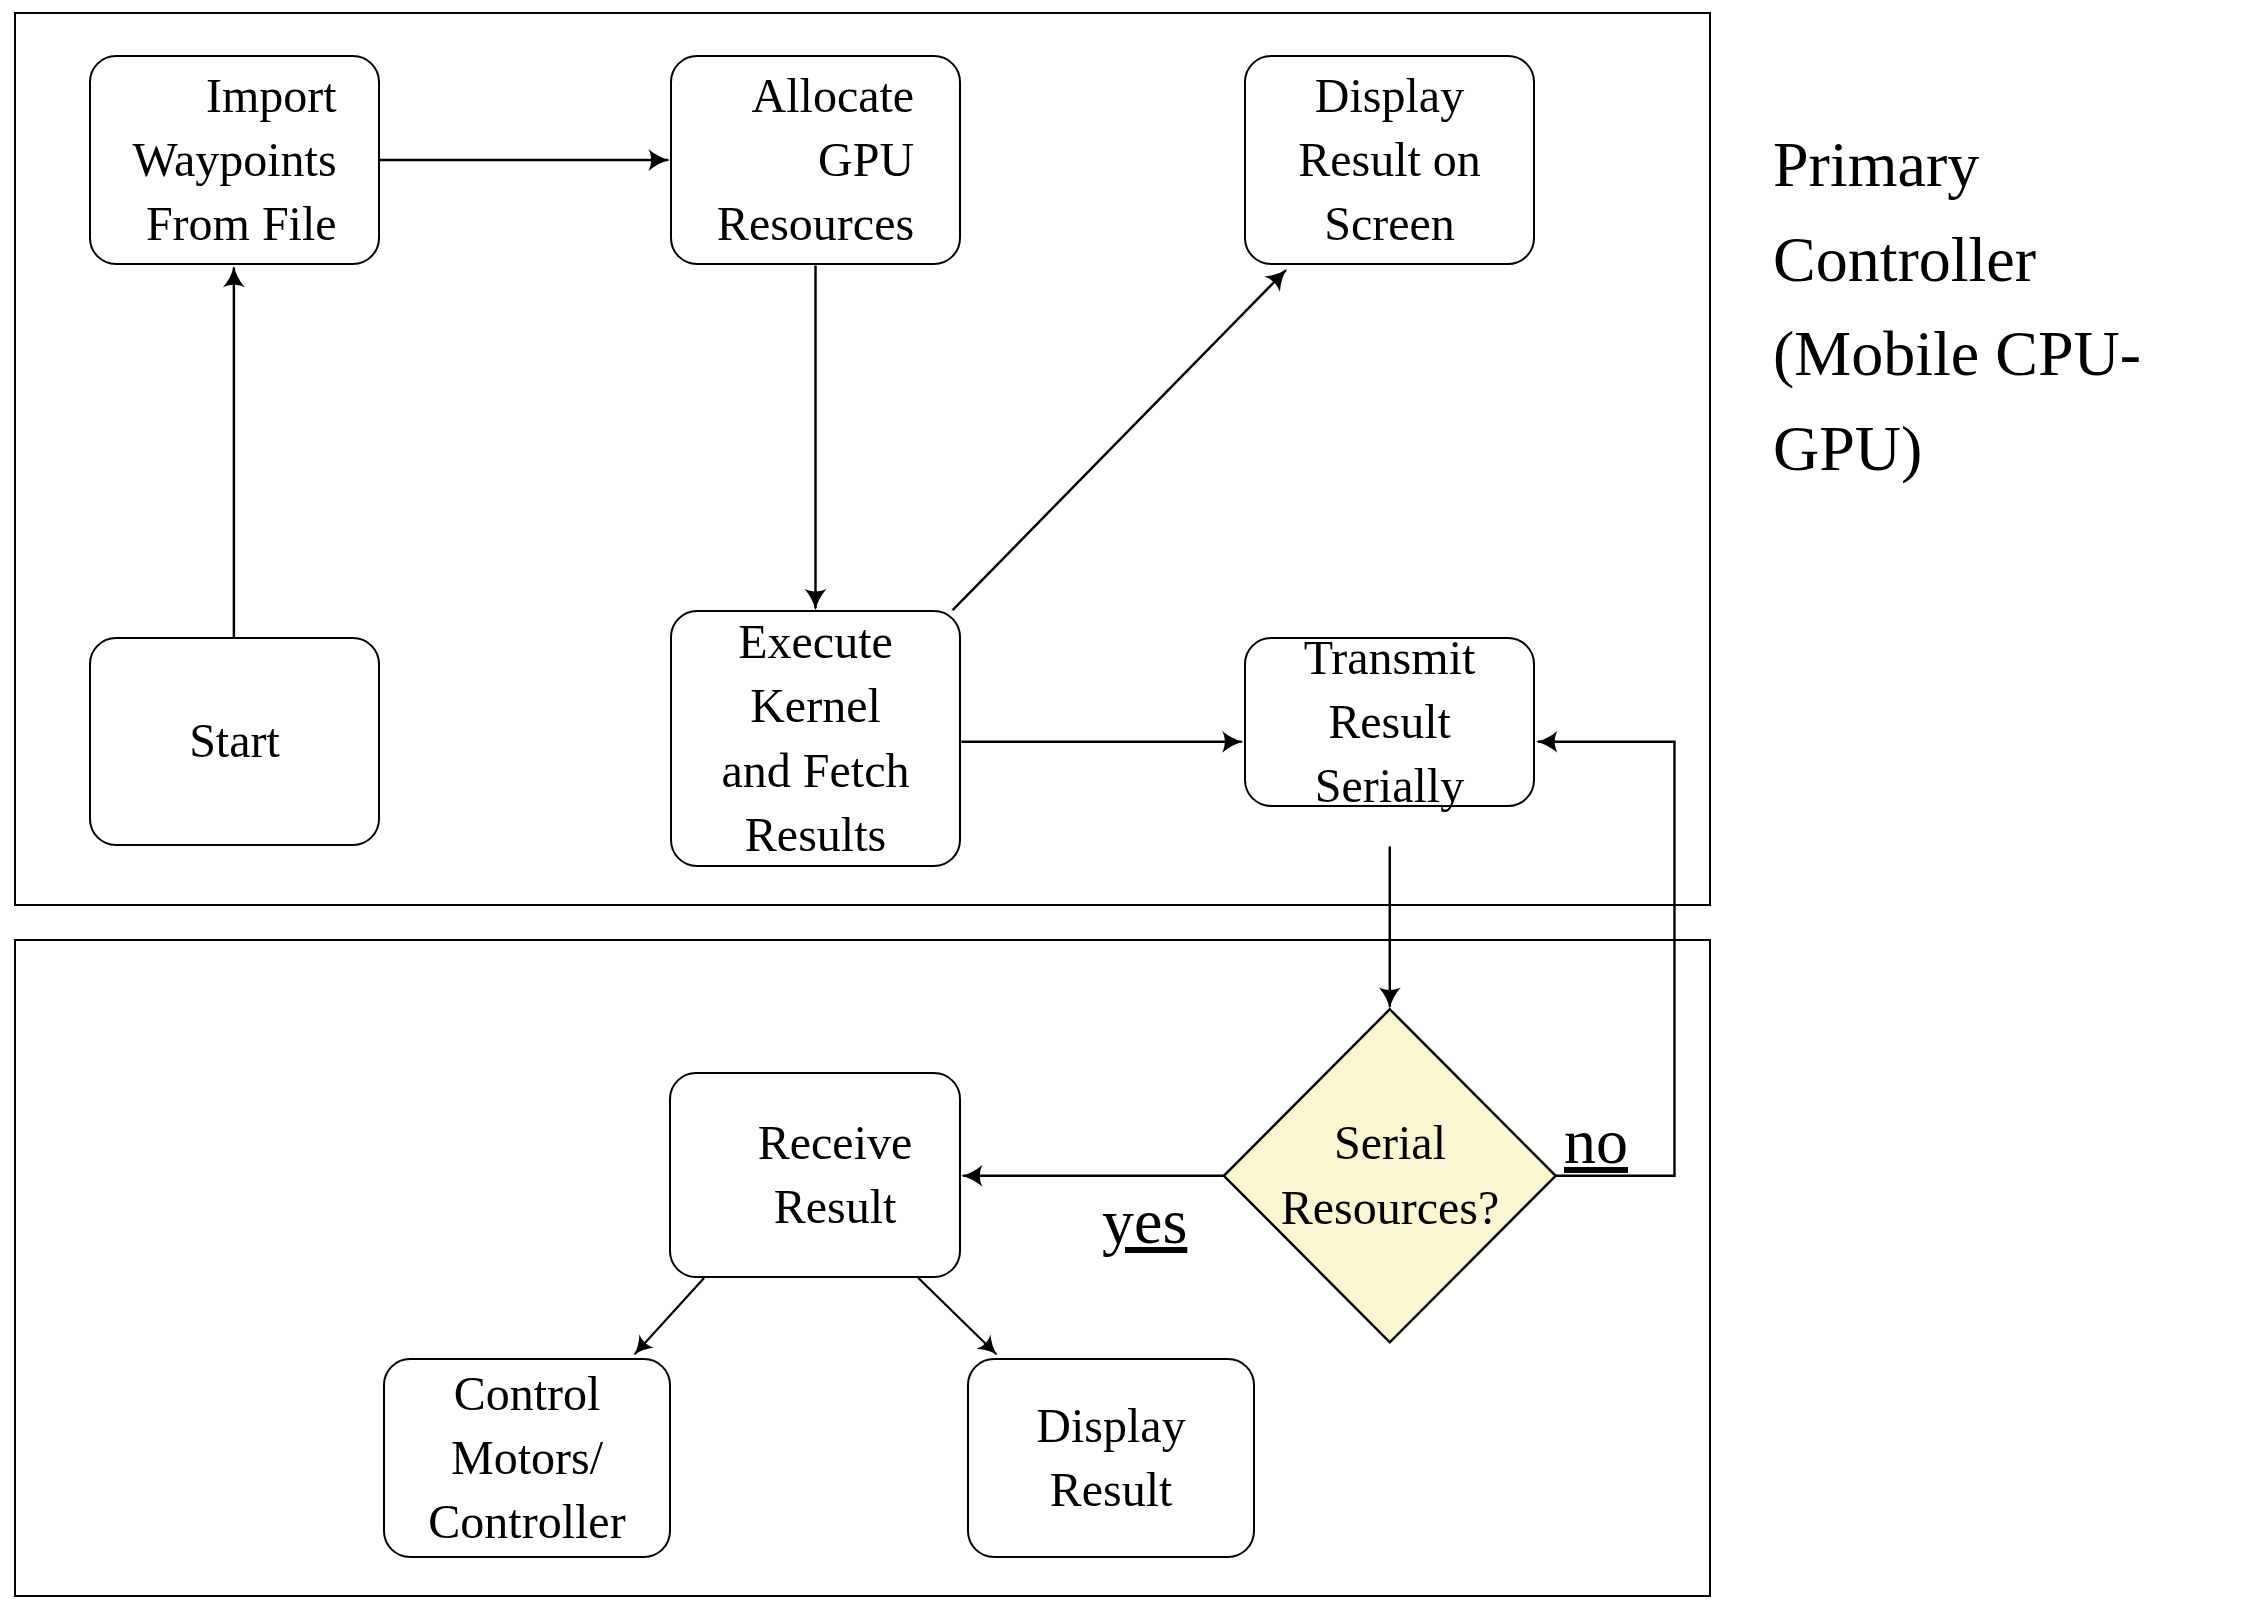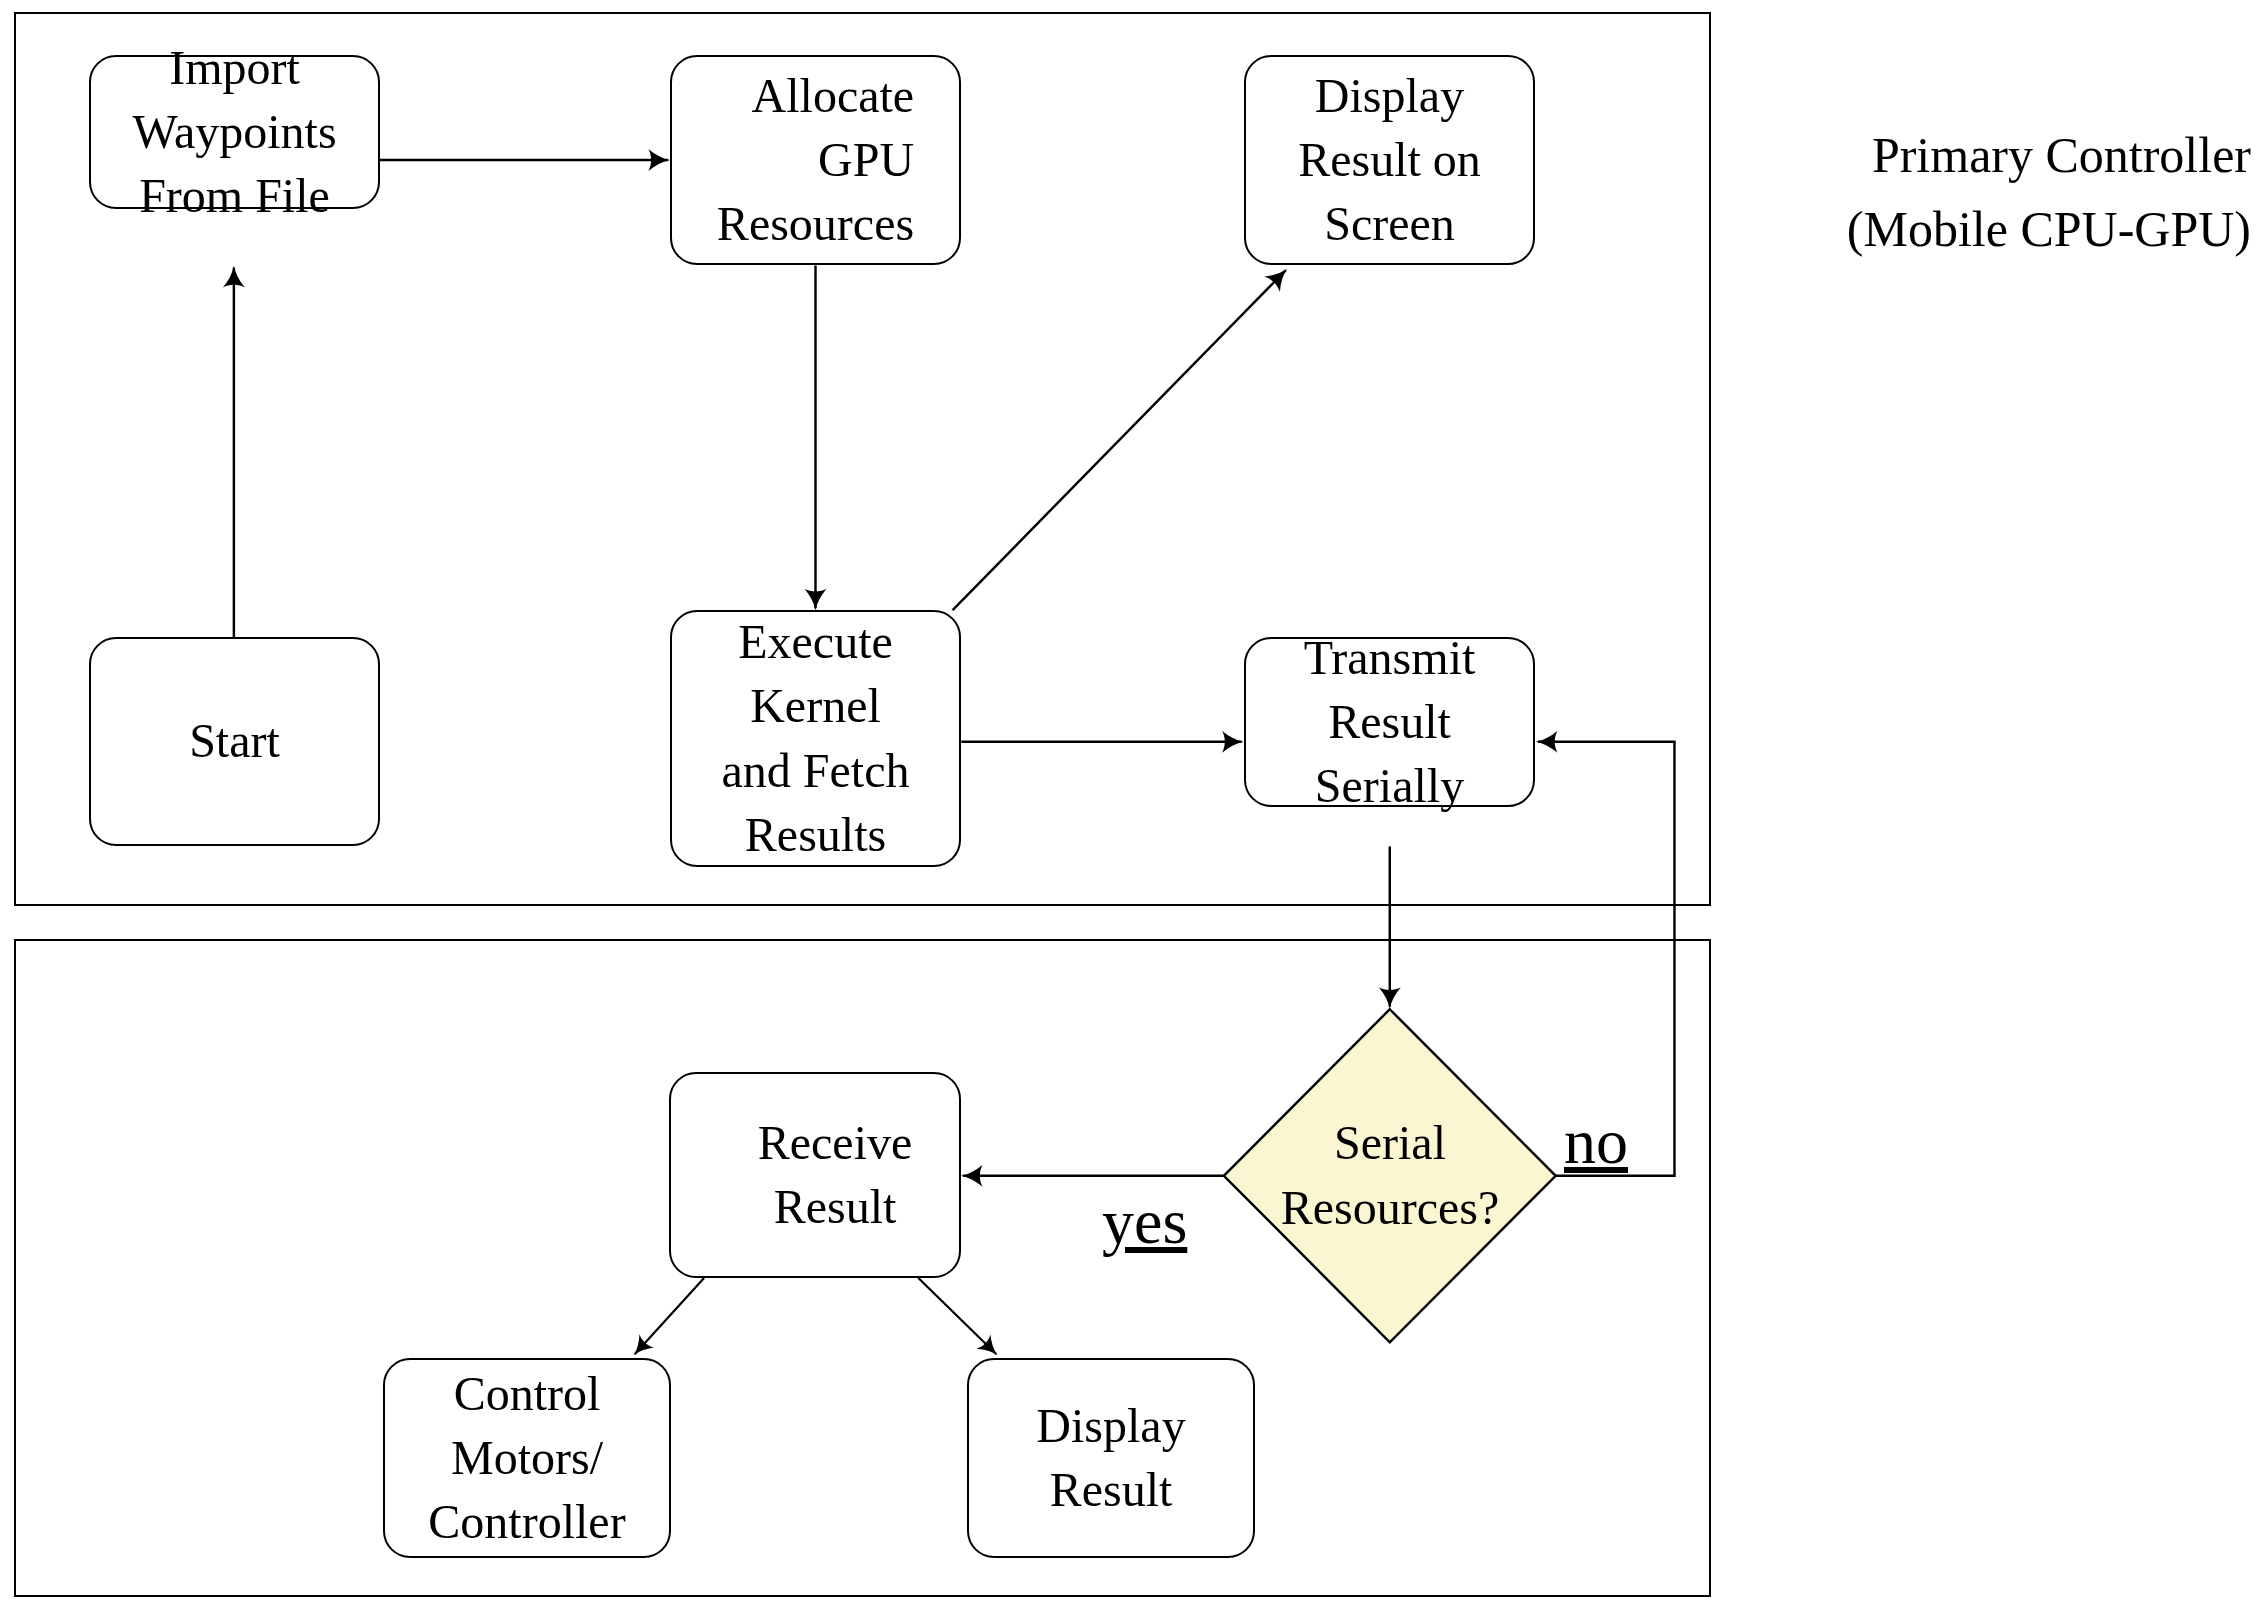--- a/index.html
+++ b/index.html
@@ -52,23 +52,23 @@
   .edge-label {
     position: absolute;
     font-size: 64px;
     line-height: 1.1;
     text-align: left;
     background: transparent;
     text-decoration: underline;
   }
   .region-label {
     position: absolute;
-    font-size: 50px;
+    font-size: 64px;
     line-height: 1.48;
-    text-align: right;
+    text-align: left;
     white-space: pre-line;
     background: transparent;
   }
 </style>
 </head>
 <body>
 
 <div class="canvas">
 
   <div class="container-box" style="left:14px; top:12.2px; width:1697px; height:894px;"></div>
@@ -88,21 +88,21 @@
     <path d="M1332 433 L1332 993" stroke="#000000" stroke-width="4" fill="none" marker-end="url(#arrowhead)"></path>
     <path d="M1556 996 L2100 441" stroke="#000000" stroke-width="4" fill="none" marker-end="url(#arrowhead)"></path>
     <path d="M1570 1211 L2028 1211" stroke="#000000" stroke-width="4" fill="none" marker-end="url(#arrowhead)"></path>
     <path d="M2270 1382 L2270 1644" stroke="#000000" stroke-width="4" fill="none" marker-end="url(#arrowhead)"></path>
     <path d="M1999 1920 L1573 1920" stroke="#000000" stroke-width="4" fill="none" marker-end="url(#arrowhead)"></path>
     <path d="M2541 1920 L2735 1920 L2735 1211 L2512 1211" stroke="#000000" stroke-width="4" fill="none" marker-end="url(#arrowhead)"></path>
     <path d="M1150 2087 L1037 2211" stroke="#000000" stroke-width="3.6" fill="none" marker-end="url(#arrowhead)"></path>
     <path d="M1500 2087 L1627 2211" stroke="#000000" stroke-width="3.6" fill="none" marker-end="url(#arrowhead)"></path>
   </svg>
 
-  <div class="node" style="left:89px; top:55px;  width:291px; height:154px;">Import
+  <div class="node" style="left:89px; top:55px;  width:291px; height:210px;text-align:right;">Import
 Waypoints
 From File</div>
 
   <div class="node" style="left:670px; top:55px; width:291px; height:210px;text-align:right;">Allocate
 GPU
 Resources</div>
 
   <div class="node" style="left:1244px; top:55px; width:291px; height:210px;">Display
 Result on
 Screen</div>

